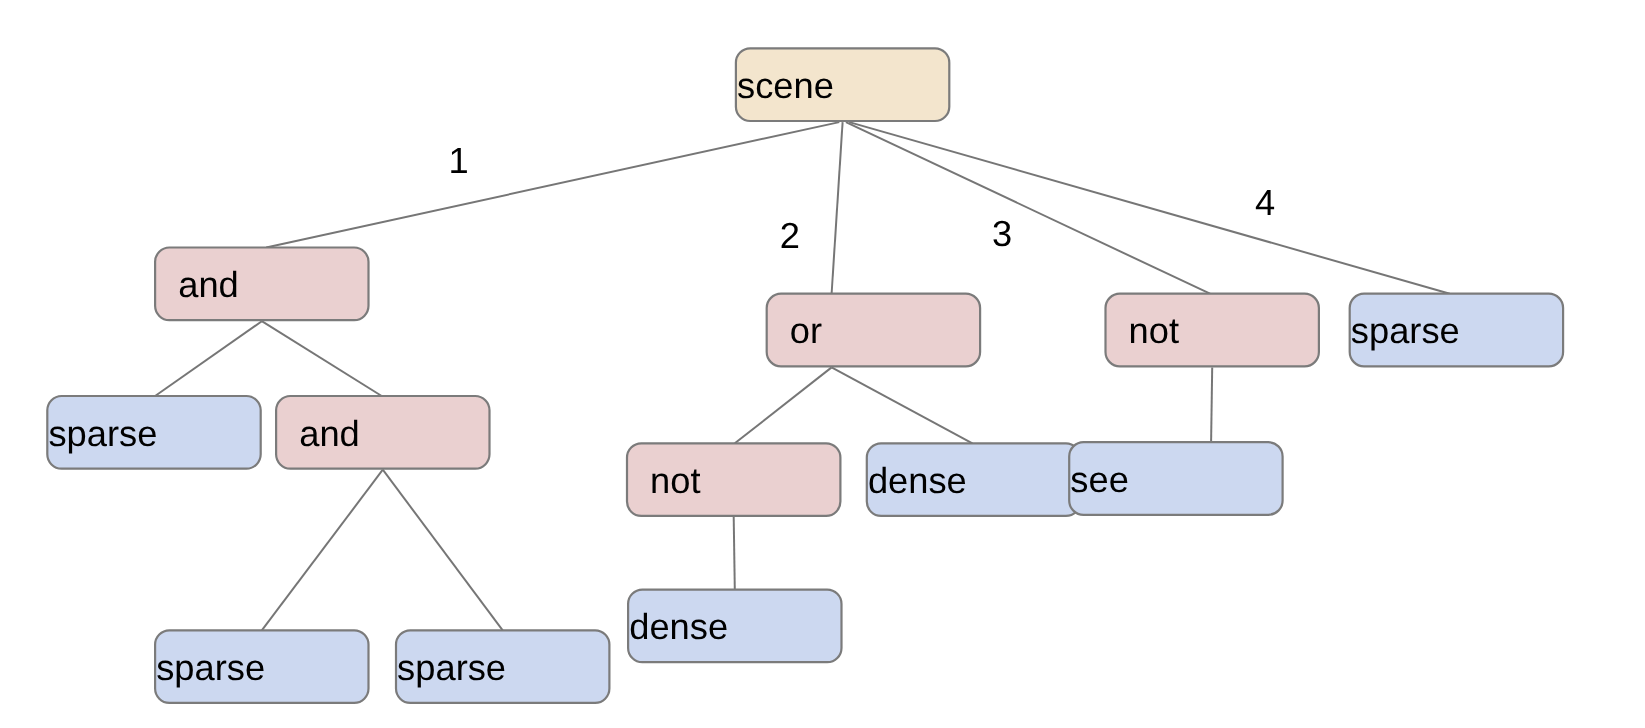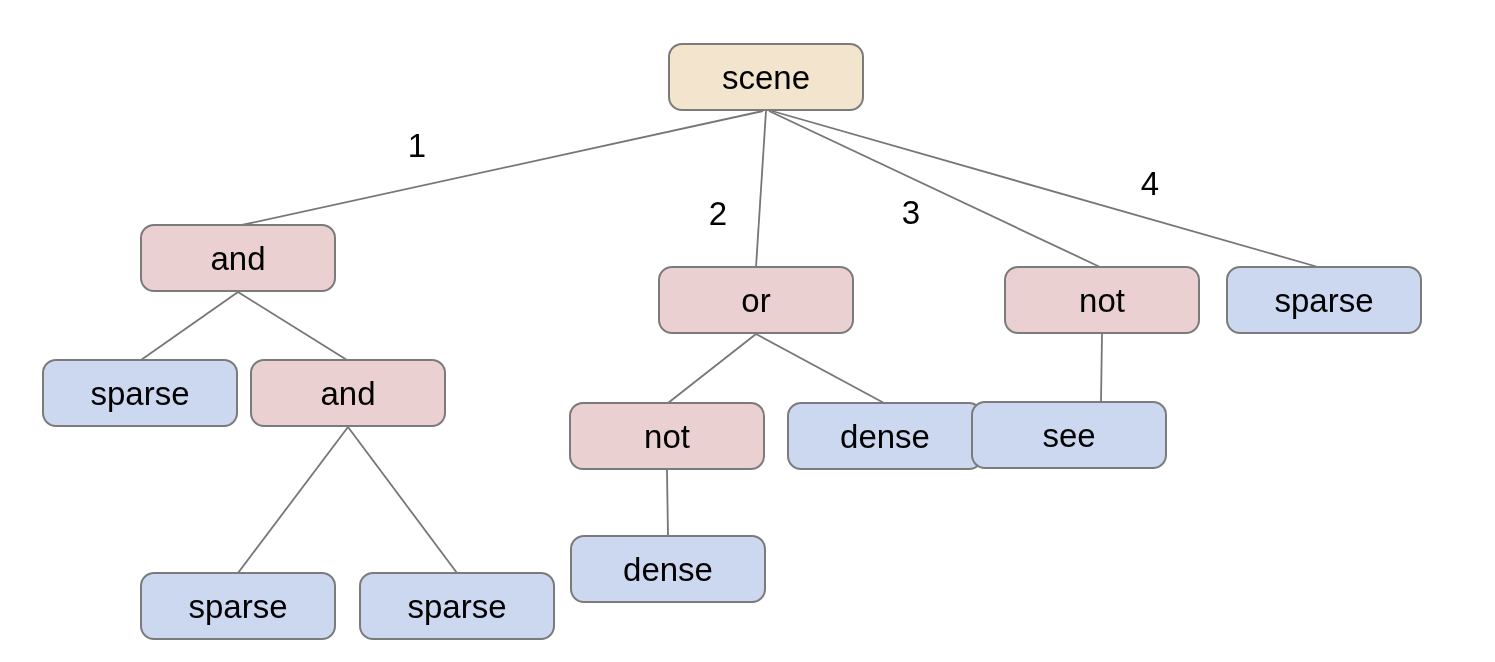--- a/index.html
+++ b/index.html
@@ -22,28 +22,28 @@
   }
   .node {
     position: absolute;
     width: 196px;
     height: 68px;
     box-sizing: border-box;
     border: 2px solid var(--node-border, #7b7b7b);
     border-radius: 14px;
     display: flex;
     align-items: center;
-    justify-content: center;
+    justify-content: flex-start;
     font-size: 33px;
     line-height: 1;
     color: var(--text, #000000);
     white-space: nowrap;
   }
   .node.root     { background: var(--root-fill, #f3e5cd); }
-  .node.operator { background: var(--operator-fill, #ead0d0); }
+  .node.operator { background: var(--operator-fill, #ead0d0); padding-left: 20px; }
   .node.leaf     { background: var(--leaf-fill, #ccd8f0); }
   .edge-label {
     position: absolute;
     transform: translate(-50%, -50%);
     font-size: 33px;
     color: var(--text, #000000);
   }
 </style>
 </head>
 <body>
@@ -66,21 +66,21 @@
   </svg>
 
   <div class="node root" style="left:668px;top:43px">
     <span>scene</span>
   </div>
 
   <div class="node operator" style="left:140px;top:224px">
     <span>and</span>
   </div>
 
-  <div class="node operator" style="left:658px;top:266px">
+  <div class="node operator" style="left:696px;top:266px">
     <span>or</span>
   </div>
 
   <div class="node operator" style="left:1004px;top:266px">
     <span>not</span>
   </div>
 
   <div class="node leaf" style="left:1226px;top:266px">
     <span>sparse</span>
   </div>

